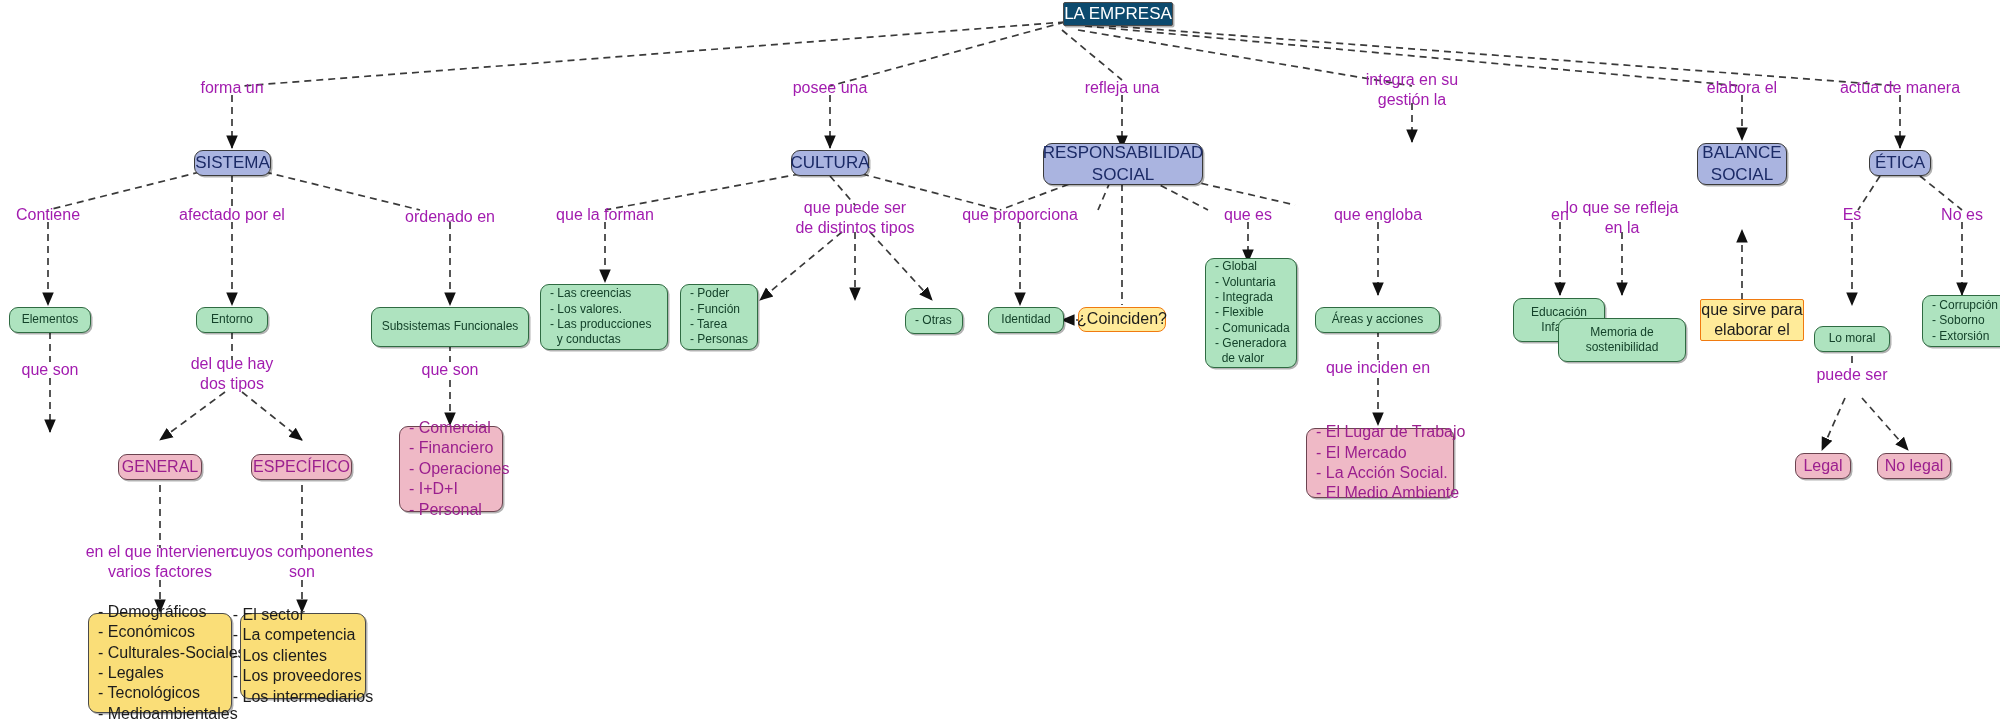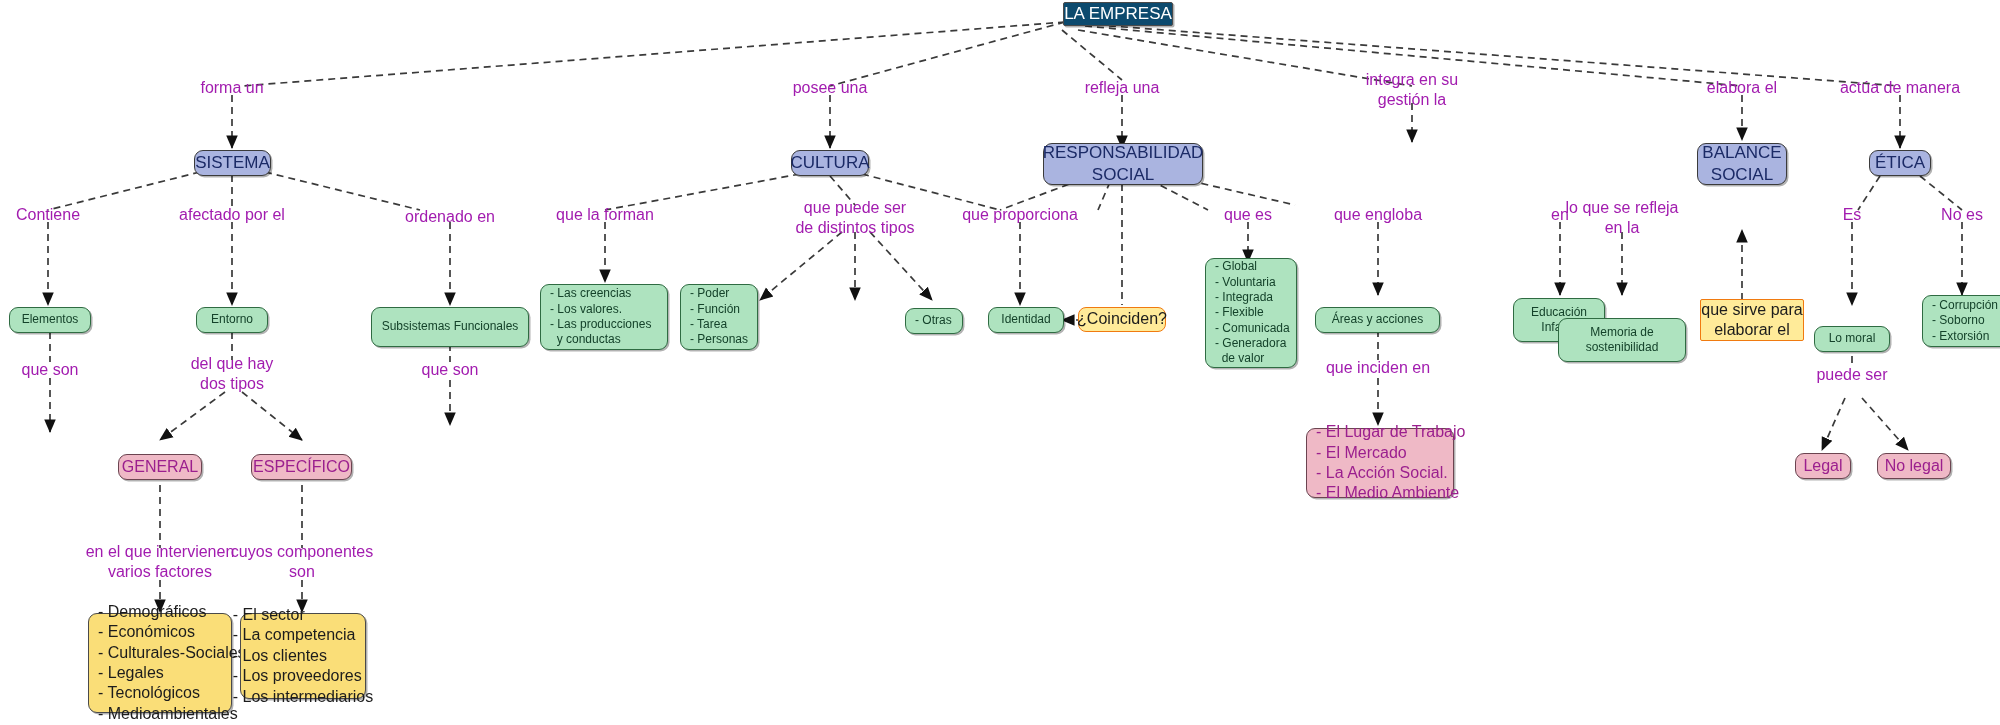--- a/index.html
+++ b/index.html
@@ -278,20 +278,27 @@
 
 
   <div class="node n-pink center" style="left:118px; top:454px; width:84px; height:26px;">
     <span>GENERAL</span>
   </div>
 
   <div class="node n-pink center" style="left:251px; top:454px; width:101px; height:26px;">
     <span>ESPECÍFICO</span>
   </div>
 
+  <div class="node n-pink left" style="left:399px; top:426px; width:104px; height:86px;">
+    <span>- Comercial
+- Financiero
+- Operaciones
+- I+D+I
+- Personal</span>
+  </div>
 
   <div class="node n-pink left" style="left:1306px; top:428px; width:148px; height:70px;">
     <span>- El Lugar de Trabajo
 - El Mercado
 - La Acción Social.
 - El Medio Ambiente</span>
   </div>
 
   <div class="node n-pink center" style="left:1795px; top:453px; width:56px; height:26px;">
     <span>Legal</span>

